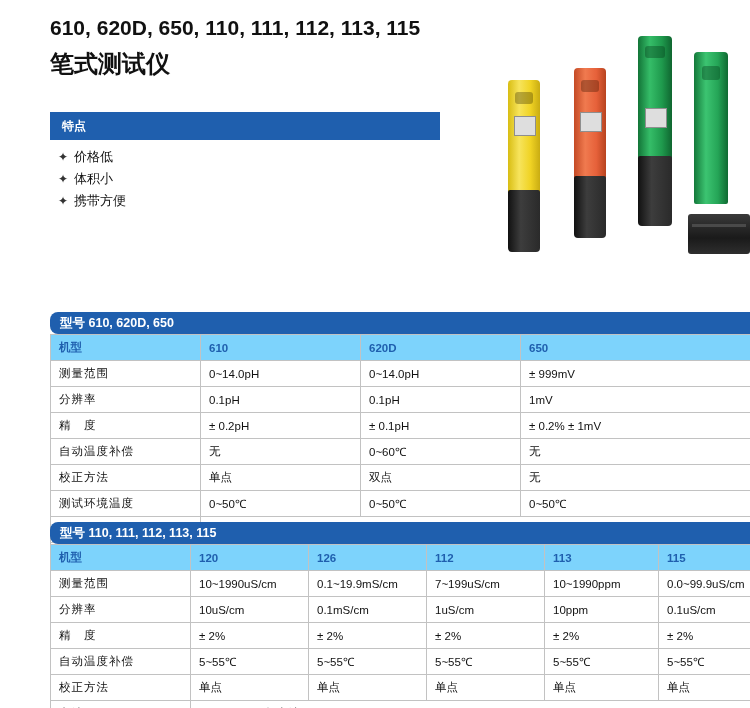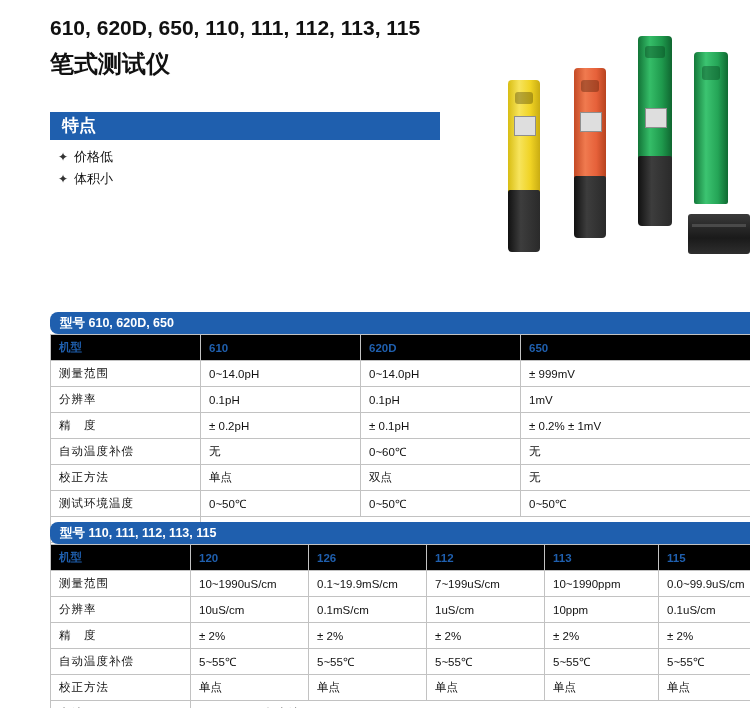--- a/index.html
+++ b/index.html
@@ -46,21 +46,21 @@
     position: absolute;
     left: 14px;
     top: 112px;
     width: 390px;
     height: 26px;
     background: #1f5fae;
     border-top: 1px solid #1f5fae;
   }
   .features-bar .label {
     color: #ffffff;
-    font-size: 17px;
+    font-size: 12px;
     font-weight: bold;
     line-height: 26px;
     padding-left: 12px;
   }
   .features-underline {
     position: absolute;
     left: 14px;
     top: 138px;
     width: 390px;
     height: 2px;
@@ -161,21 +161,21 @@
     border: 1px solid #c2c2c2;
     padding: 3px 8px;
     height: 19px;
     text-align: left;
     font-weight: normal;
     vertical-align: middle;
     white-space: nowrap;
     overflow: hidden;
   }
   table.spec thead th {
-    background: #000000;
+    background: #7dd3fc;
     color: #1f5fae;
     font-weight: bold;
   }
   table.spec thead th.first {
     color: #1f5fae;
   }
   table.spec td.rowlabel {
     background: #ffffff;
     letter-spacing: 1px;
   }
@@ -191,20 +191,23 @@
   <div class="features-bar">
     <div class="label">特点</div>
   </div>
   <div class="features-underline"></div>
   <div class="features-list">
     <div class="feature-item">
       <span class="star">✦</span><span>价格低</span>
     </div>
     <div class="feature-item">
       <span class="star">✦</span><span>体积小</span>
+    </div>
+    <div class="feature-item">
+      <span class="star">✦</span><span>携带方便</span>
     </div>
   </div>
 
   <div class="photo">
 
     <div class="pen" style="left:42px; top:62px; width:32px; height:172px;">
       <div class="pen-body" style="height:120px; background:linear-gradient(90deg,#d8bd12 0%,#f7e45c 35%,#f0d324 70%,#c9ac12 100%);"></div>
       <div class="pen-top" style="left:7px; top:12px; width:18px; height:12px; background:rgba(60,50,0,0.35);"></div>
       <div class="pen-screen" style="left:6px; top:36px; width:20px; height:18px;"></div>
       <div class="pen-cap" style="top:110px; height:62px; background:linear-gradient(90deg,#111 0%,#3d3d3d 40%,#2a2a2a 100%);"></div>

